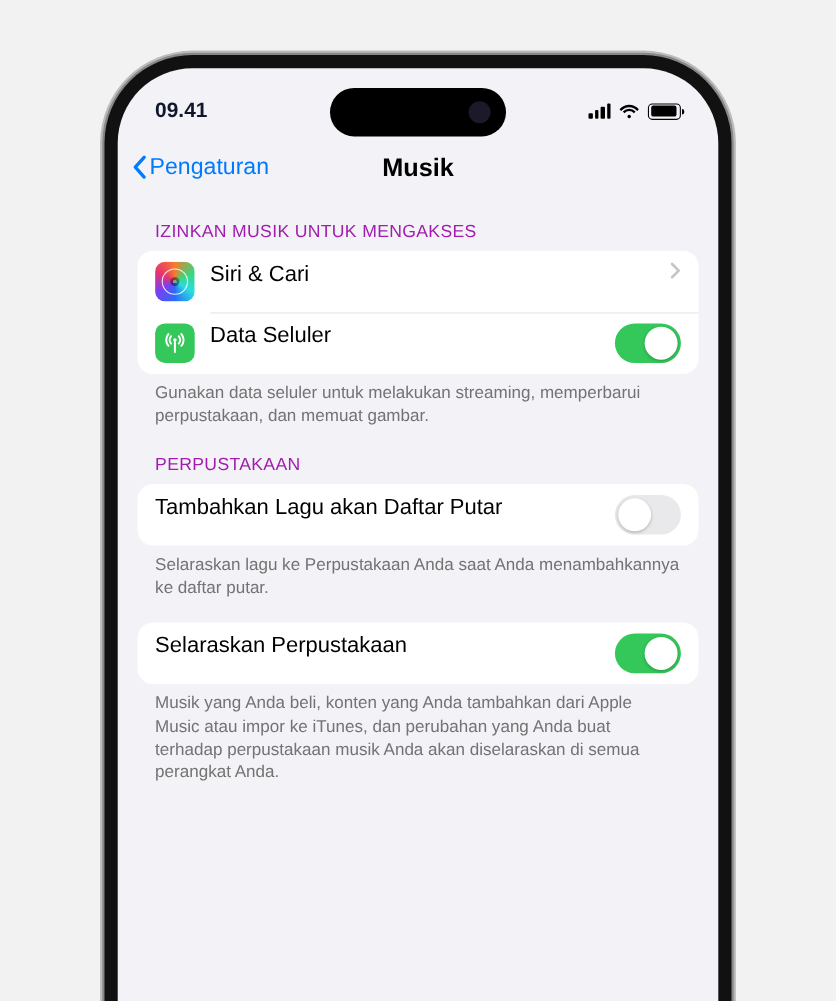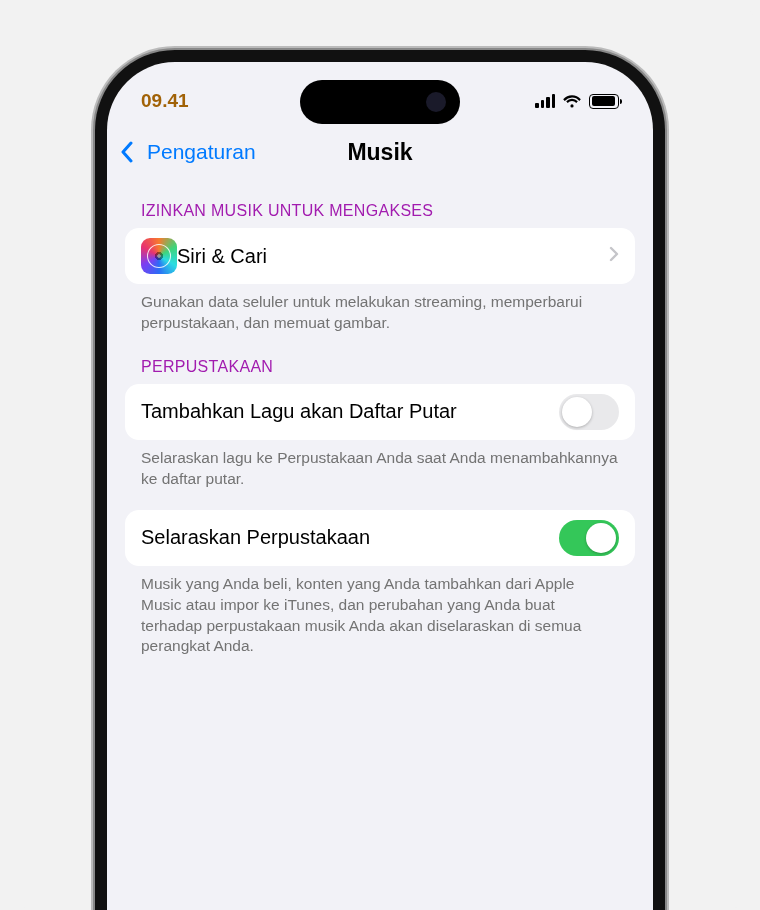--- a/index.html
+++ b/index.html
@@ -61,21 +61,21 @@
       background: #1a1a2a;
     }
     .status-bar {
       height: 64px;
       display: flex;
       align-items: center;
       justify-content: space-between;
       padding: 14px 34px 0 34px;
       font-weight: 600;
       font-size: 19px;
-      color: #a16207;
+      color: #0f172a;
     }
     .status-right {
       display: flex;
       align-items: center;
       gap: 7px;
     }
     .cell-bars {
       display: flex;
       align-items: flex-end;
       gap: 2px;
@@ -122,21 +122,21 @@
       align-items: center;
       justify-content: center;
     }
     .back-btn {
       position: absolute;
       left: 12px;
       display: flex;
       align-items: center;
       color: #007aff;
       font-size: 21px;
-      gap: 13px;
+      gap: 2px;
     }
     .back-chevron svg { display:block; }
     .nav-title {
       font-size: 23px;
       font-weight: 600;
       color: #000;
     }
     .content {
       padding: 0 18px;
     }
@@ -147,23 +147,23 @@
       padding: 24px 16px 8px 16px;
       text-transform: uppercase;
     }
     .group {
       background: #fff;
       border-radius: 14px;
       overflow: hidden;
     }
     .row {
       display: flex;
-      align-items: center;
       min-height: 56px;
       padding: 10px 16px;
+      gap: 14px;
       position: relative;
     }
     .row + .row::before {
       content: "";
       position: absolute;
       top: 0;
       left: 66px;
       right: 0;
       height: 1px;
       background: #e5e5ea;
@@ -280,20 +280,36 @@
         <div class="group">
           <div class="row">
             <div class="app-icon siri-icon"></div>
             <div class="row-label">Siri &amp; Cari</div>
             <div class="chevron">
               <svg width="10" height="16" viewBox="0 0 10 16">
                   <path fill="none" stroke="#c5c5c9" stroke-width="2.4" stroke-linecap="round" stroke-linejoin="round" d="m2 2 6 6-6 6"></path>
                 </svg>
             </div>
           </div>
+          <div class="row">
+            <div class="app-icon cell-icon">
+              <svg viewBox="0 0 24 24">
+                  <g fill="none" stroke="#fff" stroke-width="1.8" stroke-linecap="round">
+                    <circle cx="12" cy="9" r="1.6" fill="#fff" stroke="none"></circle>
+                    <path d="M12 11v9"></path>
+                    <path d="M8.5 5.7a5 5 0 0 0 0 6.6M15.5 5.7a5 5 0 0 1 0 6.6"></path>
+                    <path d="M6.2 3.6a8 8 0 0 0 0 10.8M17.8 3.6a8 8 0 0 1 0 10.8"></path>
+                  </g>
+                </svg>
+            </div>
+            <div class="row-label">Data Seluler</div>
+            <div class="toggle on">
+                <div class="knob"></div>
+              </div>
+          </div>
         </div>
         <div class="footer-text">Gunakan data seluler untuk melakukan streaming, memperbarui perpustakaan, dan memuat gambar.</div>
 
         <div class="section-header">PERPUSTAKAAN</div>
         <div class="group">
           <div class="row no-icon">
             <div class="row-label">Tambahkan Lagu akan Daftar Putar</div>
             <div class="toggle off">
                 <div class="knob"></div>
               </div>

